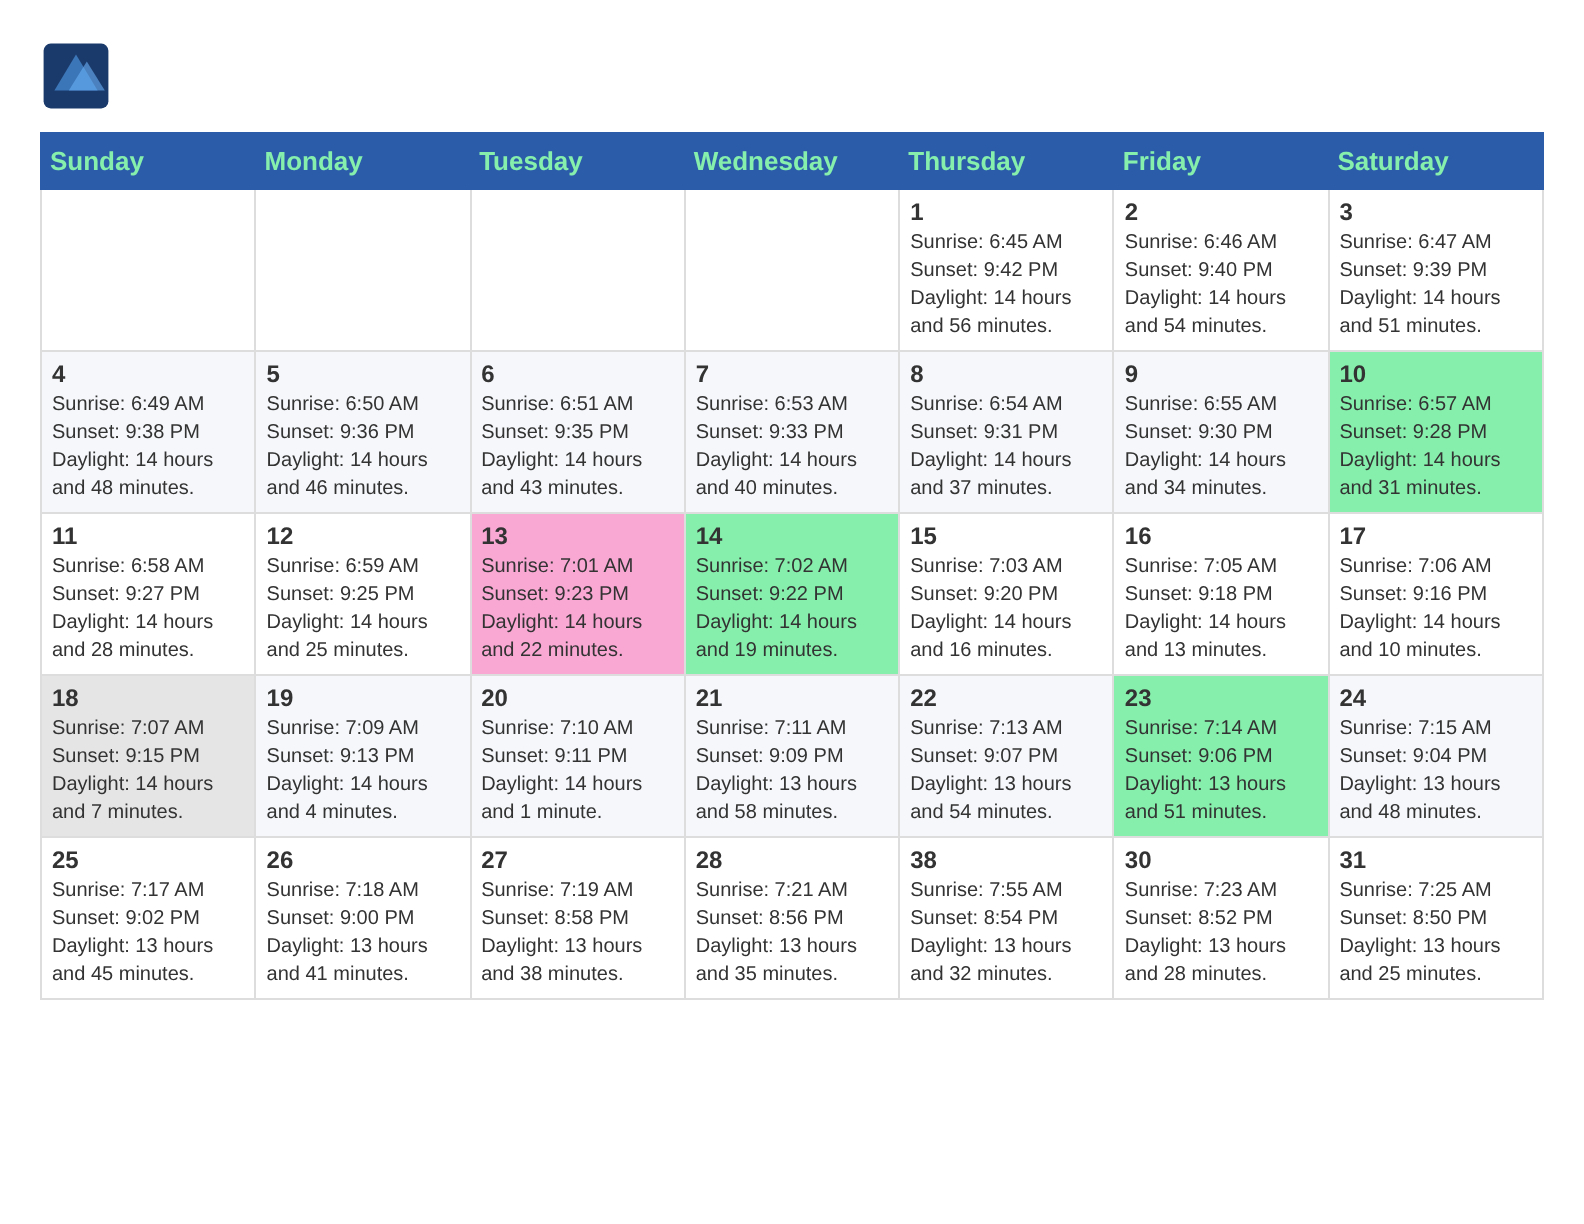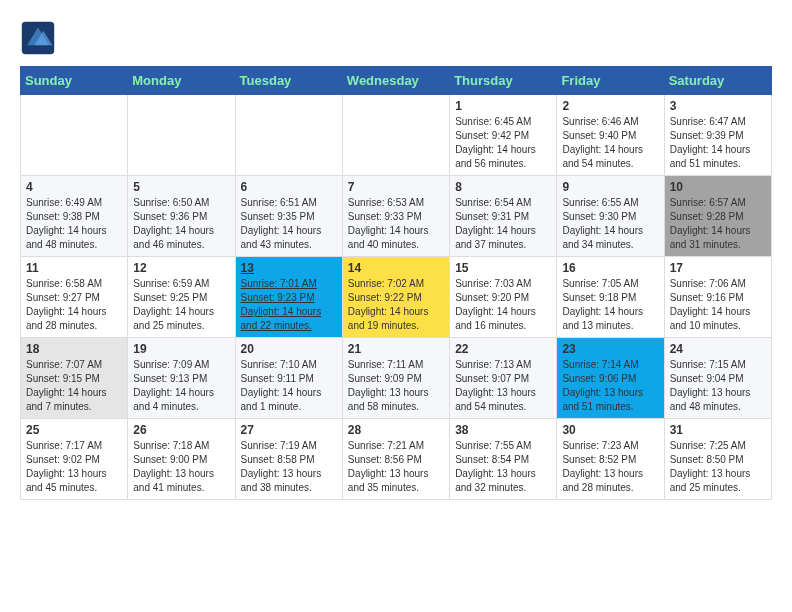--- a/index.html
+++ b/index.html
@@ -189,21 +189,21 @@
 Daylight: 14 hours
 and 37 minutes.</div>
         </td>
         <td style="background: rgb(245, 247, 250);">
           <span class="day-number">9</span>
           <div class="day-info" style="white-space: pre-line;">Sunrise: 6:55 AM
 Sunset: 9:30 PM
 Daylight: 14 hours
 and 34 minutes.</div>
         </td>
-        <td style="background: #a3a3a3;">
+        <td style="background: #86efac;">
           <span class="day-number">10</span>
           <div class="day-info" style="white-space: pre-line;">Sunrise: 6:57 AM
 Sunset: 9:28 PM
 Daylight: 14 hours
 and 31 minutes.</div>
         </td>
       </tr>
       <tr class="row-odd">
         <td style="background: rgb(255, 255, 255);">
           <span class="day-number">11</span>
@@ -212,28 +212,28 @@
 Daylight: 14 hours
 and 28 minutes.</div>
         </td>
         <td style="background: rgb(255, 255, 255);">
           <span class="day-number">12</span>
           <div class="day-info" style="white-space: pre-line;">Sunrise: 6:59 AM
 Sunset: 9:25 PM
 Daylight: 14 hours
 and 25 minutes.</div>
         </td>
-        <td style="background: #0ea5e9; text-decoration: underline;">
+        <td style="background: #f9a8d4;">
           <span class="day-number">13</span>
           <div class="day-info" style="white-space: pre-line;">Sunrise: 7:01 AM
 Sunset: 9:23 PM
 Daylight: 14 hours
 and 22 minutes.</div>
         </td>
-        <td style="background: #fde047;">
+        <td style="background: #86efac;">
           <span class="day-number">14</span>
           <div class="day-info" style="white-space: pre-line;">Sunrise: 7:02 AM
 Sunset: 9:22 PM
 Daylight: 14 hours
 and 19 minutes.</div>
         </td>
         <td style="background: rgb(255, 255, 255);">
           <span class="day-number">15</span>
           <div class="day-info" style="white-space: pre-line;">Sunrise: 7:03 AM
 Sunset: 9:20 PM
@@ -284,21 +284,21 @@
 Daylight: 13 hours
 and 58 minutes.</div>
         </td>
         <td style="background: rgb(245, 247, 250);">
           <span class="day-number">22</span>
           <div class="day-info" style="white-space: pre-line;">Sunrise: 7:13 AM
 Sunset: 9:07 PM
 Daylight: 13 hours
 and 54 minutes.</div>
         </td>
-        <td style="background: #0ea5e9;">
+        <td style="background: #86efac;">
           <span class="day-number">23</span>
           <div class="day-info" style="white-space: pre-line;">Sunrise: 7:14 AM
 Sunset: 9:06 PM
 Daylight: 13 hours
 and 51 minutes.</div>
         </td>
         <td style="background: rgb(245, 247, 250);">
           <span class="day-number">24</span>
           <div class="day-info" style="white-space: pre-line;">Sunrise: 7:15 AM
 Sunset: 9:04 PM

